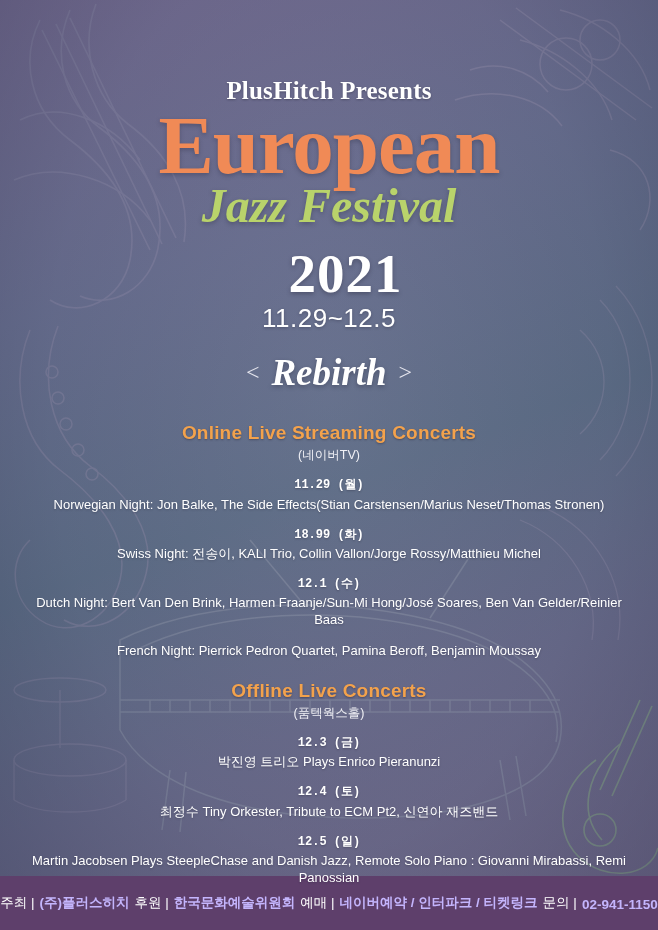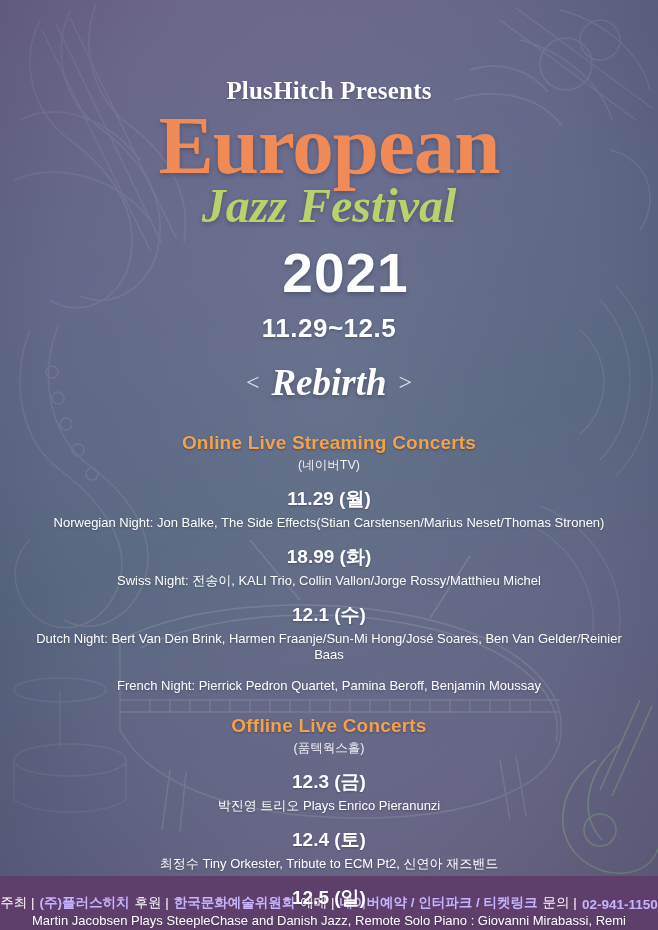--- a/index.html
+++ b/index.html
@@ -77,40 +77,39 @@
     font-style: italic;
     font-weight: bold;
     font-size: 48px;
     line-height: 1;
     color: #b9d36b;
     margin-top: -4px;
     text-shadow: 0 2px 4px rgba(40,40,60,0.35);
   }
 
   .year {
-    font-family: Liberation Sans, sans-serif;
+    font-family: Liberation Serif, serif;
     font-weight: bold;
     font-size: 55px;
     line-height: 1;
     color: #ffffff;
     margin-top: 16px;
     letter-spacing: 1px;
     text-shadow: 0 2px 4px rgba(40,40,60,0.4);
     margin-left: 33px;
   }
 
   .dates {
     font-family: "Liberation Sans", sans-serif;
     font-size: 26px;
     line-height: 1;
     color: #ffffff;
-    margin-top: 14px;
+    margin-top: 4px;
     letter-spacing: 0.5px;
     text-shadow: 0 1px 3px rgba(40,40,60,0.4);
-    font-weight: bold;
   }
 
   .rebirth-row {
     margin-top: 20px;
     display: flex;
     align-items: center;
     justify-content: center;
     gap: 12px;
     color: #ffffff;
   }
@@ -143,23 +142,23 @@
   .section-venue {
     font-size: 12.5px;
     color: #f0f0f5;
     margin-top: 3px;
   }
 
   .day-block {
     margin-top: 14px;
   }
   .day-date {
-    font-family: Liberation Sans, sans-serif;
-    font-weight: bold;
-    font-size: 19px;
+    font-family: Liberation Mono, monospace;
+    font-weight: bold;
+    font-size: 12px;
     color: #ffffff;
     line-height: 1.2;
     text-shadow: 0 1px 2px rgba(40,40,60,0.4);
   }
   .day-line {
     font-family: "Liberation Sans", sans-serif;
     font-size: 13px;
     color: #ffffff;
     margin-top: 4px;
     line-height: 1.3;

